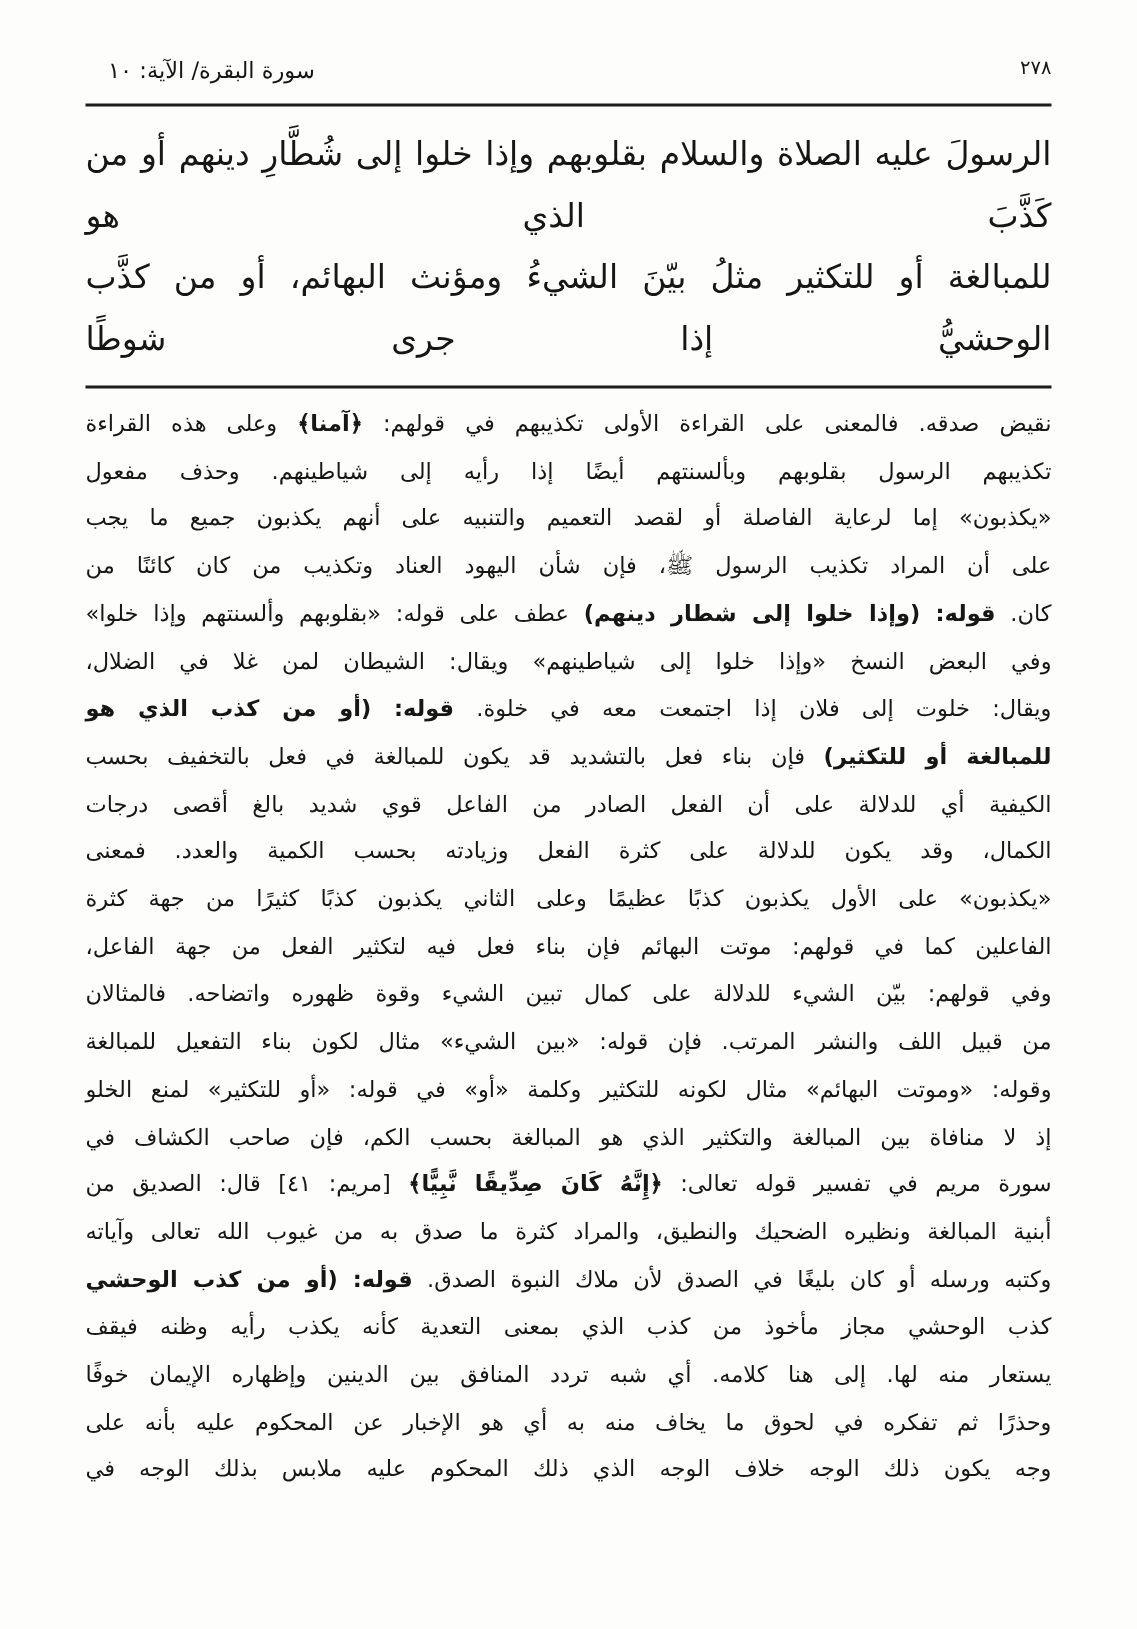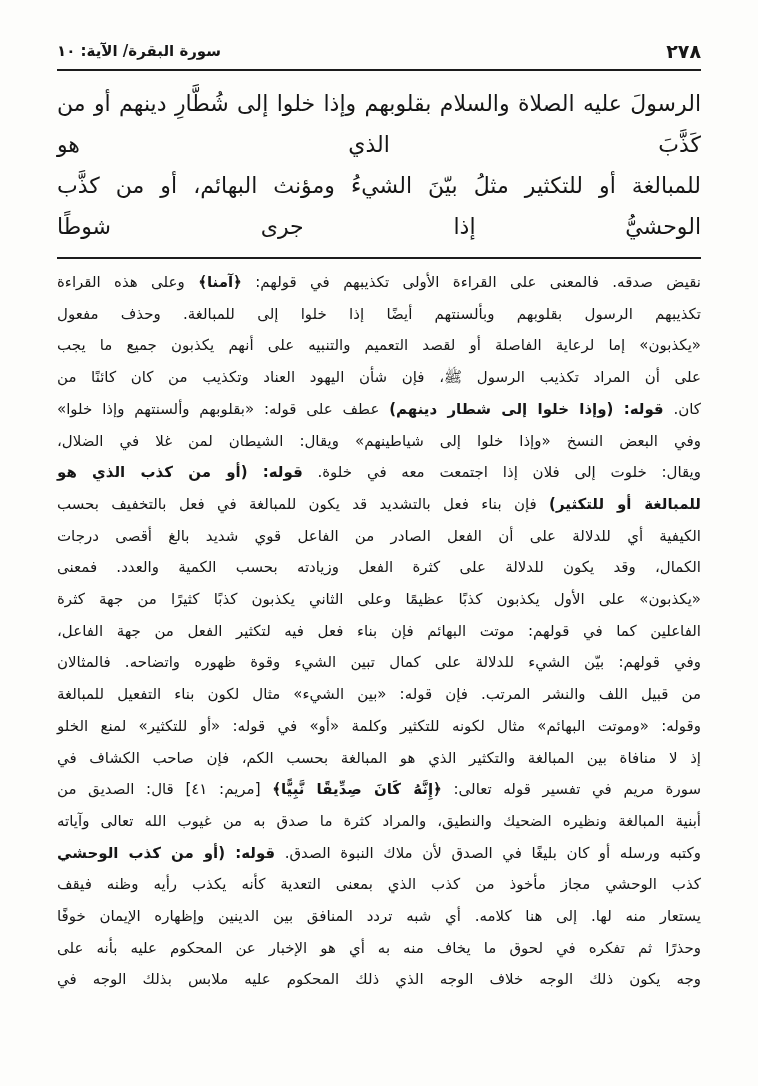--- a/index.html
+++ b/index.html
@@ -12,27 +12,28 @@
   .page {
     width: 758px; height: 1086px;
     box-sizing: border-box;
     background: #fdfdfb;
     padding: 38px 57px 0 57px;
     overflow: hidden;
   }
   .header {
     display: flex;
     justify-content: space-between;
-    align-items: center;
-    font-weight: bold;
+    align-items: flex-start;
+    font-weight: normal;
     font-size: 15px;
     height: 26px;
+    margin-left: 15px;
   }
   .header-title { letter-spacing: 0; }
-  .header-page-number { font-size: 19px; }
+  .header-page-number { font-size: 13px; }
   .rule {
     border: none;
     border-top: 2px solid #1c1c1c;
     height: 0;
   }
   .header-rule { margin-top: 5px; }
   .body-text {
     direction: rtl;
     margin-top: 12px;
     font-size: 22px;
@@ -66,21 +67,21 @@
 
   <div class="body-text">
       <div class="line">الرسولَ عليه الصلاة والسلام بقلوبهم وإذا خلوا إلى شُطَّارِ دينهم أو من كَذَّبَ الذي هو</div>
       <div class="line">للمبالغة أو للتكثير مثلُ بيّنَ الشيءُ ومؤنث البهائم، أو من كذَّب الوحشيُّ إذا جرى شوطًا</div>
     </div>
 
   <div class="rule footnote-rule"></div>
 
   <div class="footnote-text">
       <div class="line"><span>نقيض صدقه. فالمعنى على القراءة الأولى تكذيبهم في قولهم: </span><span class="bold">﴿آمنا﴾</span><span> وعلى هذه القراءة</span></div>
-      <div class="line"><span>تكذيبهم الرسول بقلوبهم وبألسنتهم أيضًا إذا خلوا إلى للمبالغة. وحذف مفعول</span></div>
+      <div class="line"><span>تكذيبهم الرسول بقلوبهم وبألسنتهم أيضًا إذا رأيه إلى شياطينهم. وحذف مفعول</span></div>
       <div class="line"><span>«يكذبون» إما لرعاية الفاصلة أو لقصد التعميم والتنبيه على أنهم يكذبون جميع ما يجب</span></div>
       <div class="line"><span>على أن المراد تكذيب الرسول ﷺ، فإن شأن اليهود العناد وتكذيب من كان كائنًا من</span></div>
       <div class="line"><span>كان. </span><span class="bold">قوله: (وإذا خلوا إلى شطار دينهم)</span><span> عطف على قوله: «بقلوبهم وألسنتهم وإذا خلوا»</span></div>
       <div class="line"><span>وفي البعض النسخ «وإذا خلوا إلى شياطينهم» ويقال: الشيطان لمن غلا في الضلال،</span></div>
       <div class="line"><span>ويقال: خلوت إلى فلان إذا اجتمعت معه في خلوة. </span><span class="bold">قوله: (أو من كذب الذي هو</span></div>
       <div class="line"><span class="bold">للمبالغة أو للتكثير)</span><span> فإن بناء فعل بالتشديد قد يكون للمبالغة في فعل بالتخفيف بحسب</span></div>
       <div class="line"><span>الكيفية أي للدلالة على أن الفعل الصادر من الفاعل قوي شديد بالغ أقصى درجات</span></div>
       <div class="line"><span>الكمال، وقد يكون للدلالة على كثرة الفعل وزيادته بحسب الكمية والعدد. فمعنى</span></div>
       <div class="line"><span>«يكذبون» على الأول يكذبون كذبًا عظيمًا وعلى الثاني يكذبون كذبًا كثيرًا من جهة كثرة</span></div>
       <div class="line"><span>الفاعلين كما في قولهم: موتت البهائم فإن بناء فعل فيه لتكثير الفعل من جهة الفاعل،</span></div>

